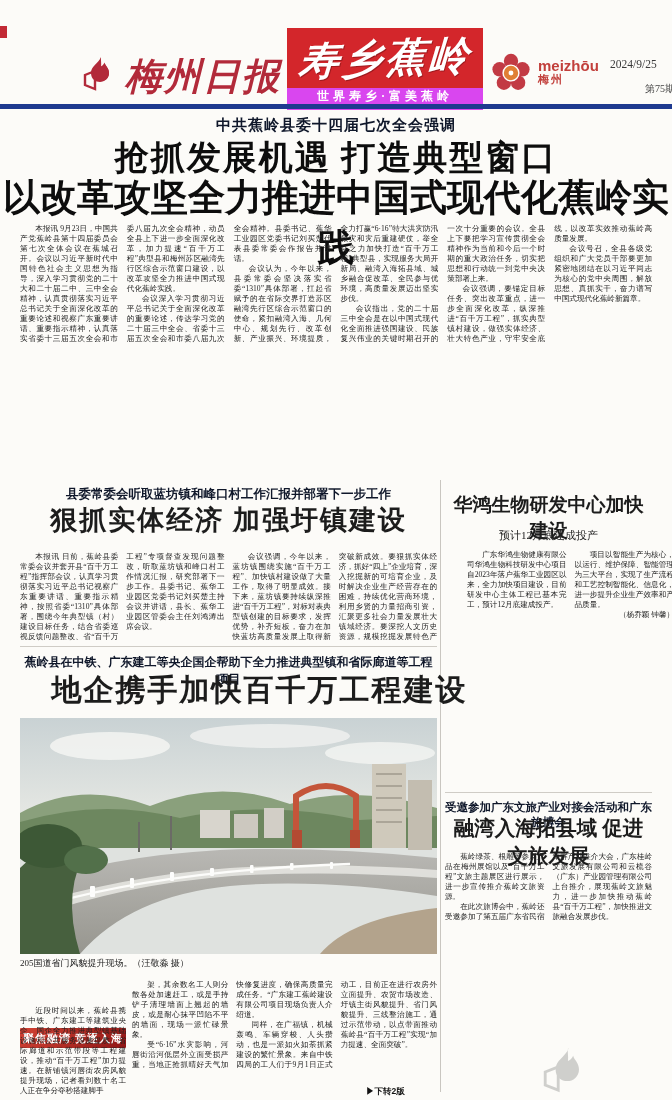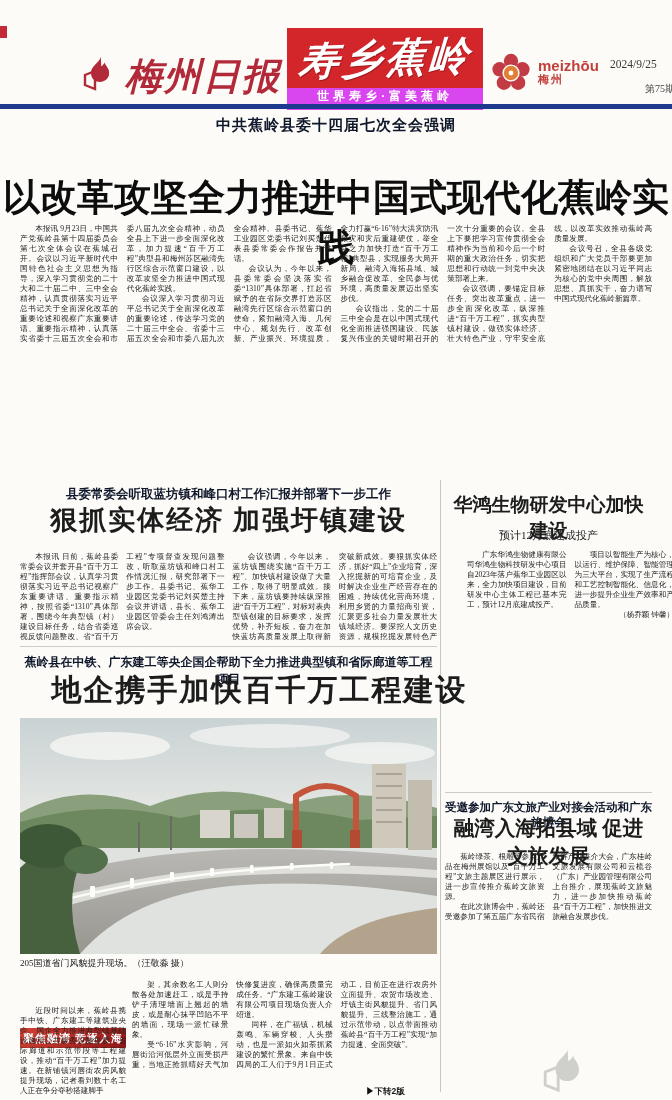--- a/index.html
+++ b/index.html
@@ -138,20 +138,21 @@
           <span>2024/9/25</span>
           <span>星期三</span>
         </div>
         <div class="issue">第75期</div>
       </div>
     </div>
   </header>
   <div class="navy-rule"></div>
 
   <div class="kicker lead-kicker">中共蕉岭县委十四届七次全会强调</div>
+  <h1 class="lead-h1a">抢抓发展机遇 打造典型窗口</h1>
   <h1 class="lead-h1b">以改革攻坚全力推进中国式现代化蕉岭实践</h1>
   <div class="bodytext lead-body clip">
       <p class="para">本报讯 9月23日，中国共产党蕉岭县第十四届委员会第七次全体会议在蕉城召开。会议以习近平新时代中国特色社会主义思想为指导，深入学习贯彻党的二十大和二十届二中、三中全会精神，认真贯彻落实习近平总书记关于全面深化改革的重要论述和视察广东重要讲话、重要指示精神，认真落实省委十三届五次全会和市委八届九次全会精神，动员全县上下进一步全面深化改革，加力提速“百千万工程”典型县和梅州苏区融湾先行区综合示范窗口建设，以改革攻坚全力推进中国式现代化蕉岭实践。</p>
       <p class="para">会议深入学习贯彻习近平总书记关于全面深化改革的重要论述，传达学习党的二十届三中全会、省委十三届五次全会和市委八届九次全会精神。县委书记、蕉华工业园区党委书记刘买楚代表县委常委会作报告并讲话。</p>
       <p class="para">会议认为，今年以来，县委常委会坚决落实省委“1310”具体部署，扛起省赋予的在省际交界打造苏区融湾先行区综合示范窗口的使命，紧扣融湾入海、几何中心、规划先行、改革创新、产业振兴、环境提质，全力打赢“6·16”特大洪灾防汛救灾和灾后重建硬仗，举全县之力加快打造“百千万工程”典型县，实现服务大局开新局、融湾入海拓县域、城乡融合促改革、全民参与优环境，高质量发展迈出坚实步伐。</p>
       <p class="para">会议指出，党的二十届三中全会是在以中国式现代化全面推进强国建设、民族复兴伟业的关键时期召开的一次十分重要的会议。全县上下要把学习宣传贯彻全会精神作为当前和今后一个时期的重大政治任务，切实把思想和行动统一到党中央决策部署上来。</p>
       <p class="para">会议强调，要锚定目标任务、突出改革重点，进一步全面深化改革，纵深推进“百千万工程”，抓实典型镇村建设，做强实体经济、壮大特色产业，守牢安全底线，以改革实效推动蕉岭高质量发展。</p>
       <p class="para">会议号召，全县各级党组织和广大党员干部要更加紧密地团结在以习近平同志为核心的党中央周围，解放思想、真抓实干，奋力谱写中国式现代化蕉岭新篇章。</p>
     </div>
 

